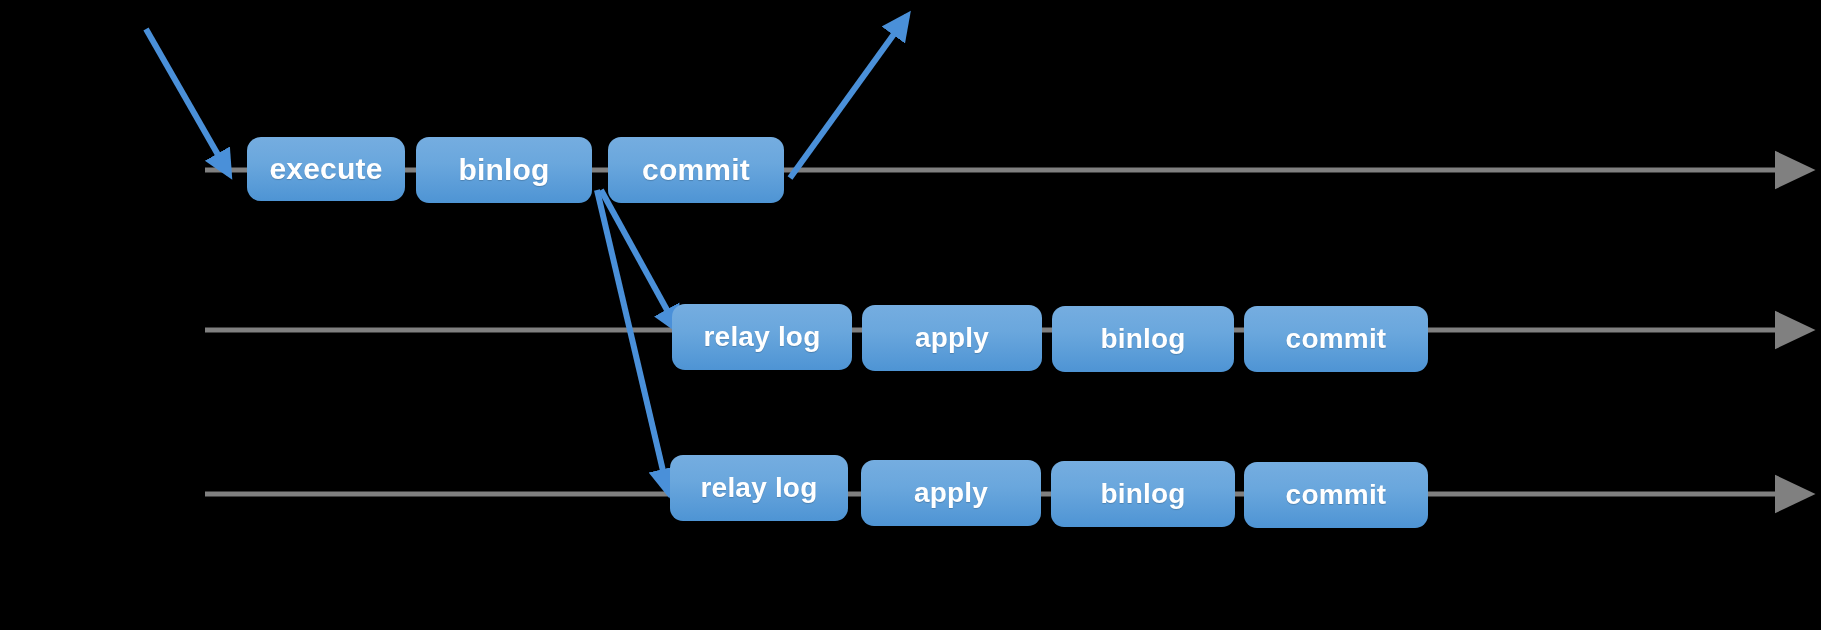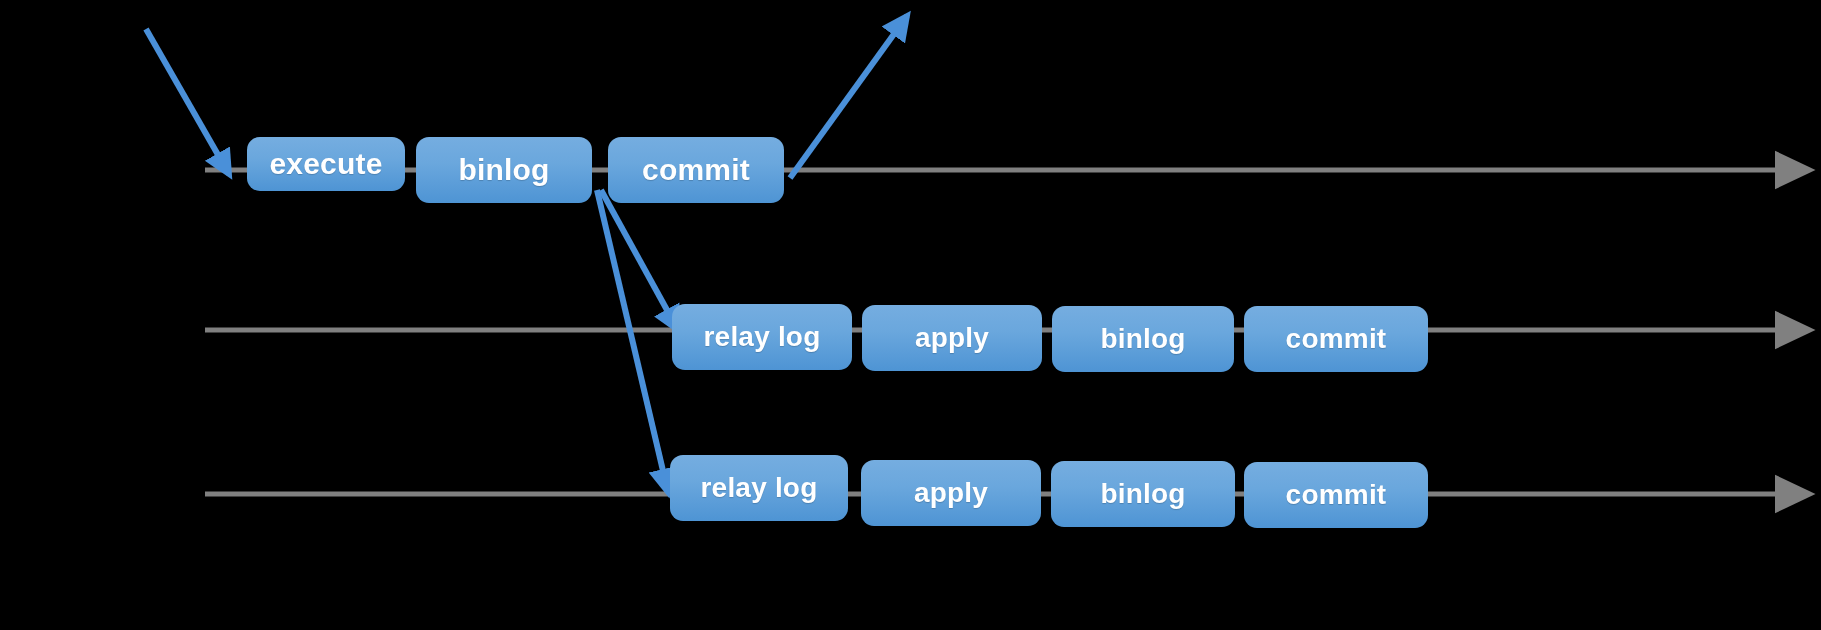--- a/index.html
+++ b/index.html
@@ -59,21 +59,21 @@
       </g>
     <g id="flows">
         <line x1="146" y1="29" x2="229" y2="174" stroke="#4a90d9" stroke-width="6" marker-end="url(#blue-head)"></line>
         <line x1="790" y1="178" x2="907" y2="16" stroke="#4a90d9" stroke-width="6" marker-end="url(#blue-head)"></line>
         <line x1="601" y1="190" x2="678" y2="330" stroke="#4a90d9" stroke-width="6" marker-end="url(#blue-head)"></line>
         <line x1="597" y1="190" x2="668" y2="492" stroke="#4a90d9" stroke-width="6" marker-end="url(#blue-head)"></line>
       </g>
   </svg>
 
   <div id="nodes-host">
-      <div class="node" style="left: 247px; top: 137px; width: 158px; height: 54px; font-size: 30px;">execute</div>
+      <div class="node" style="left: 247px; top: 137px; width: 158px; height: 64px; font-size: 30px; border-radius: 14px;">execute</div>
       <div class="node" style="left: 416px; top: 137px; width: 176px; height: 66px; font-size: 30px;">binlog</div>
       <div class="node" style="left: 608px; top: 137px; width: 176px; height: 66px; font-size: 30px;">commit</div>
       <div class="node" style="left: 672px; top: 304px; width: 180px; height: 66px; font-size: 28px;">relay log</div>
       <div class="node" style="left: 862px; top: 305px; width: 180px; height: 66px; font-size: 28px;">apply</div>
       <div class="node" style="left: 1052px; top: 306px; width: 182px; height: 66px; font-size: 28px;">binlog</div>
       <div class="node" style="left: 1244px; top: 306px; width: 184px; height: 66px; font-size: 28px;">commit</div>
       <div class="node" style="left: 670px; top: 455px; width: 178px; height: 66px; font-size: 28px;">relay log</div>
       <div class="node" style="left: 861px; top: 460px; width: 180px; height: 66px; font-size: 28px;">apply</div>
       <div class="node" style="left: 1051px; top: 461px; width: 184px; height: 66px; font-size: 28px;">binlog</div>
       <div class="node" style="left: 1244px; top: 462px; width: 184px; height: 66px; font-size: 28px;">commit</div>

